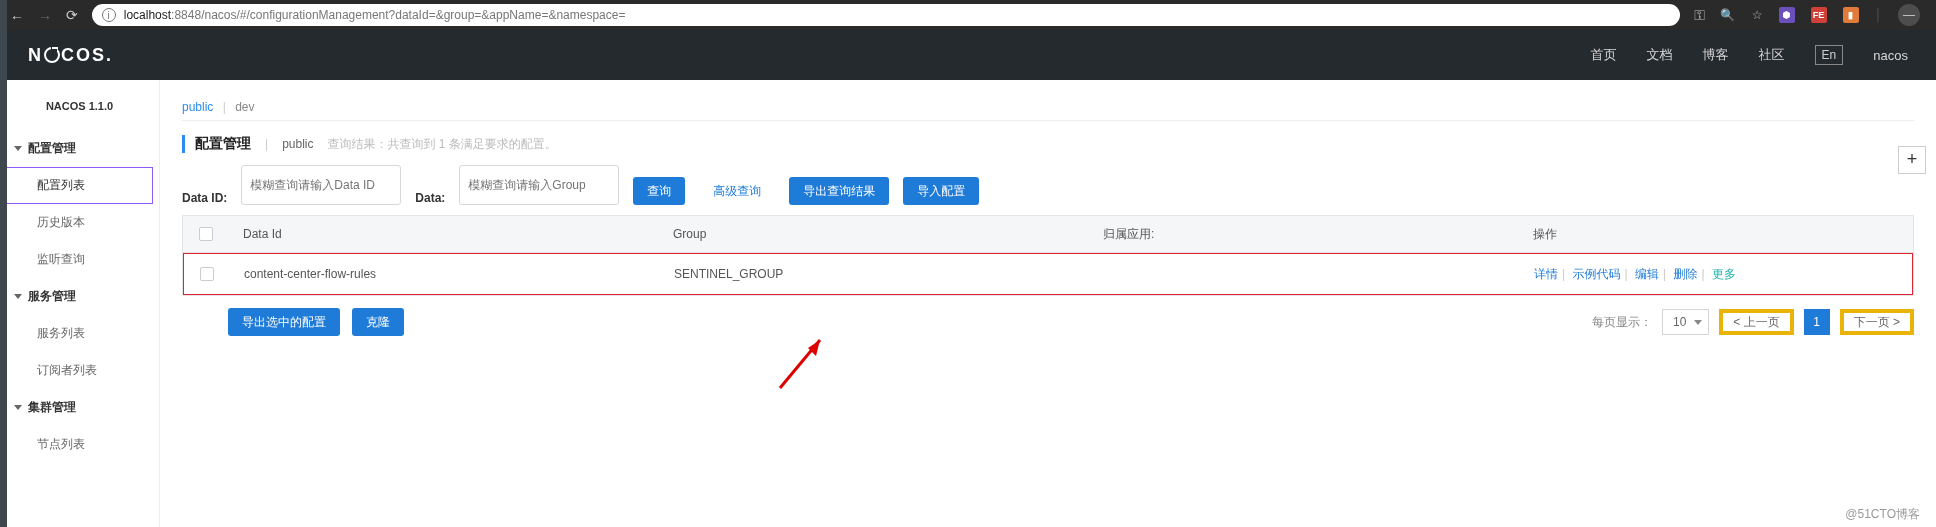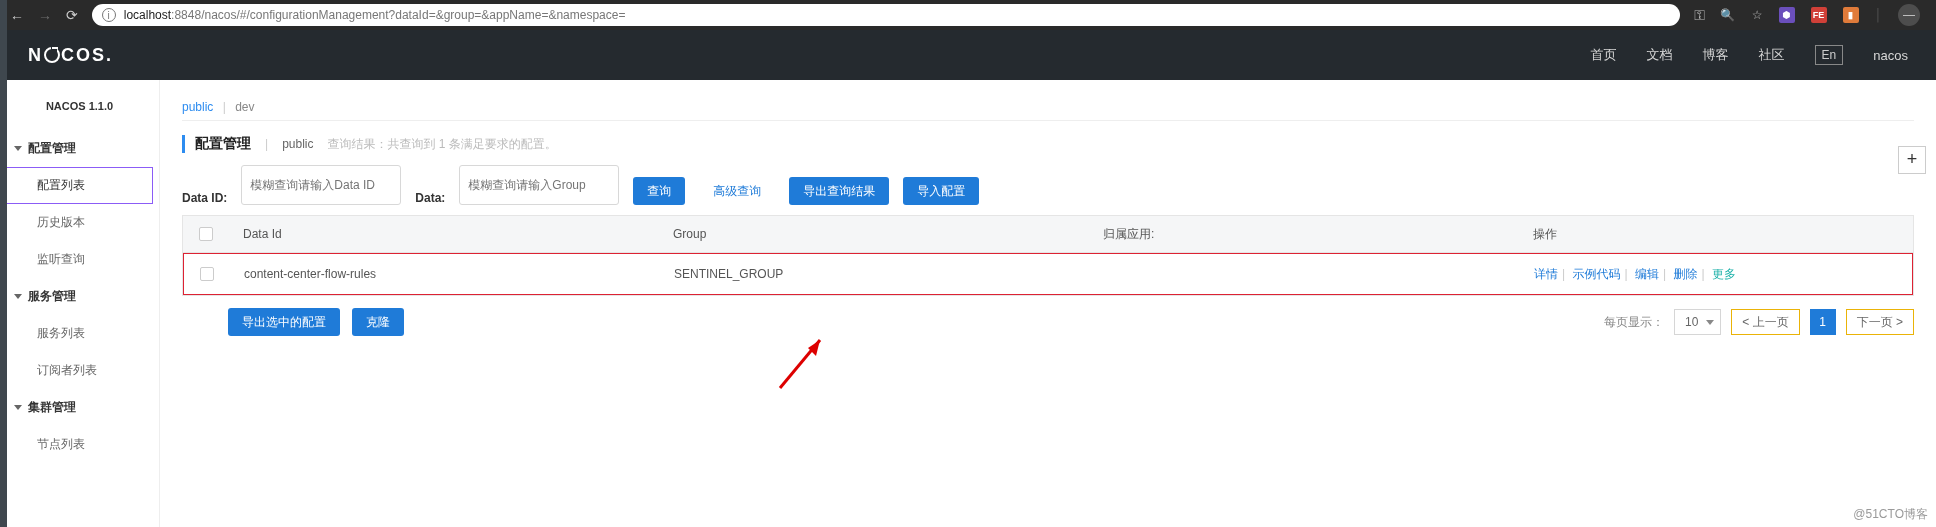--- a/index.html
+++ b/index.html
@@ -61,25 +61,25 @@
   .chk { width:14px; height:14px; border:1px solid #ccc; border-radius:2px; background:#fff; }
   .row-ops a { color:#1f7bd8; text-decoration:none; cursor:pointer; }
   .row-ops .sep { color:#ccc; margin:0 4px; }
   
   .under-row { display:flex; justify-content:space-between; align-items:center; margin-top:12px; }
   .under-left { display:flex; gap:12px; padding-left:46px;}
   .pager { display:flex; align-items:center; gap:10px; font-size:12px; color:#666; }
   .pager-label { color:#888; }
   .select { height:26px; border:1px solid #d6d6d6; background:#fff; padding:0 22px 0 10px; position:relative; display:flex; align-items:center; }
   .select .sel-caret { position:absolute; right:6px; width:0; height:0; border-left:4px solid transparent; border-right:4px solid transparent; border-top:5px solid #888; }
-  .page-btn { height:26px; border:1px solid #eab308; background:#fff; padding:0 10px; display:flex; align-items:center; cursor:pointer; }
+  .page-btn { height:26px; border:4px solid #eab308; background:#fff; padding:0 10px; display:flex; align-items:center; cursor:pointer; }
   .page-num { height:26px; min-width:26px; background:#1f7bd8; color:#fff; display:flex; align-items:center; justify-content:center; }
   
   .arrow-anno { position:absolute; left:610px; top:250px; pointer-events:none; }
-  .watermark { position:fixed; right:8px; bottom:4px; color:#9a9a9a; font-size:12px; }
+  .watermark { position:fixed; right:16px; bottom:4px; color:#9a9a9a; font-size:12px; }
   
   .left-strip { position:fixed; left:0; top:0; width:7px; height:100%; background:#3f474e; }
 </style>
 </head>
 <body>
 
 <div class="left-strip"></div>
 
 <div class="browser-bar">
   <div class="nav-icons">

